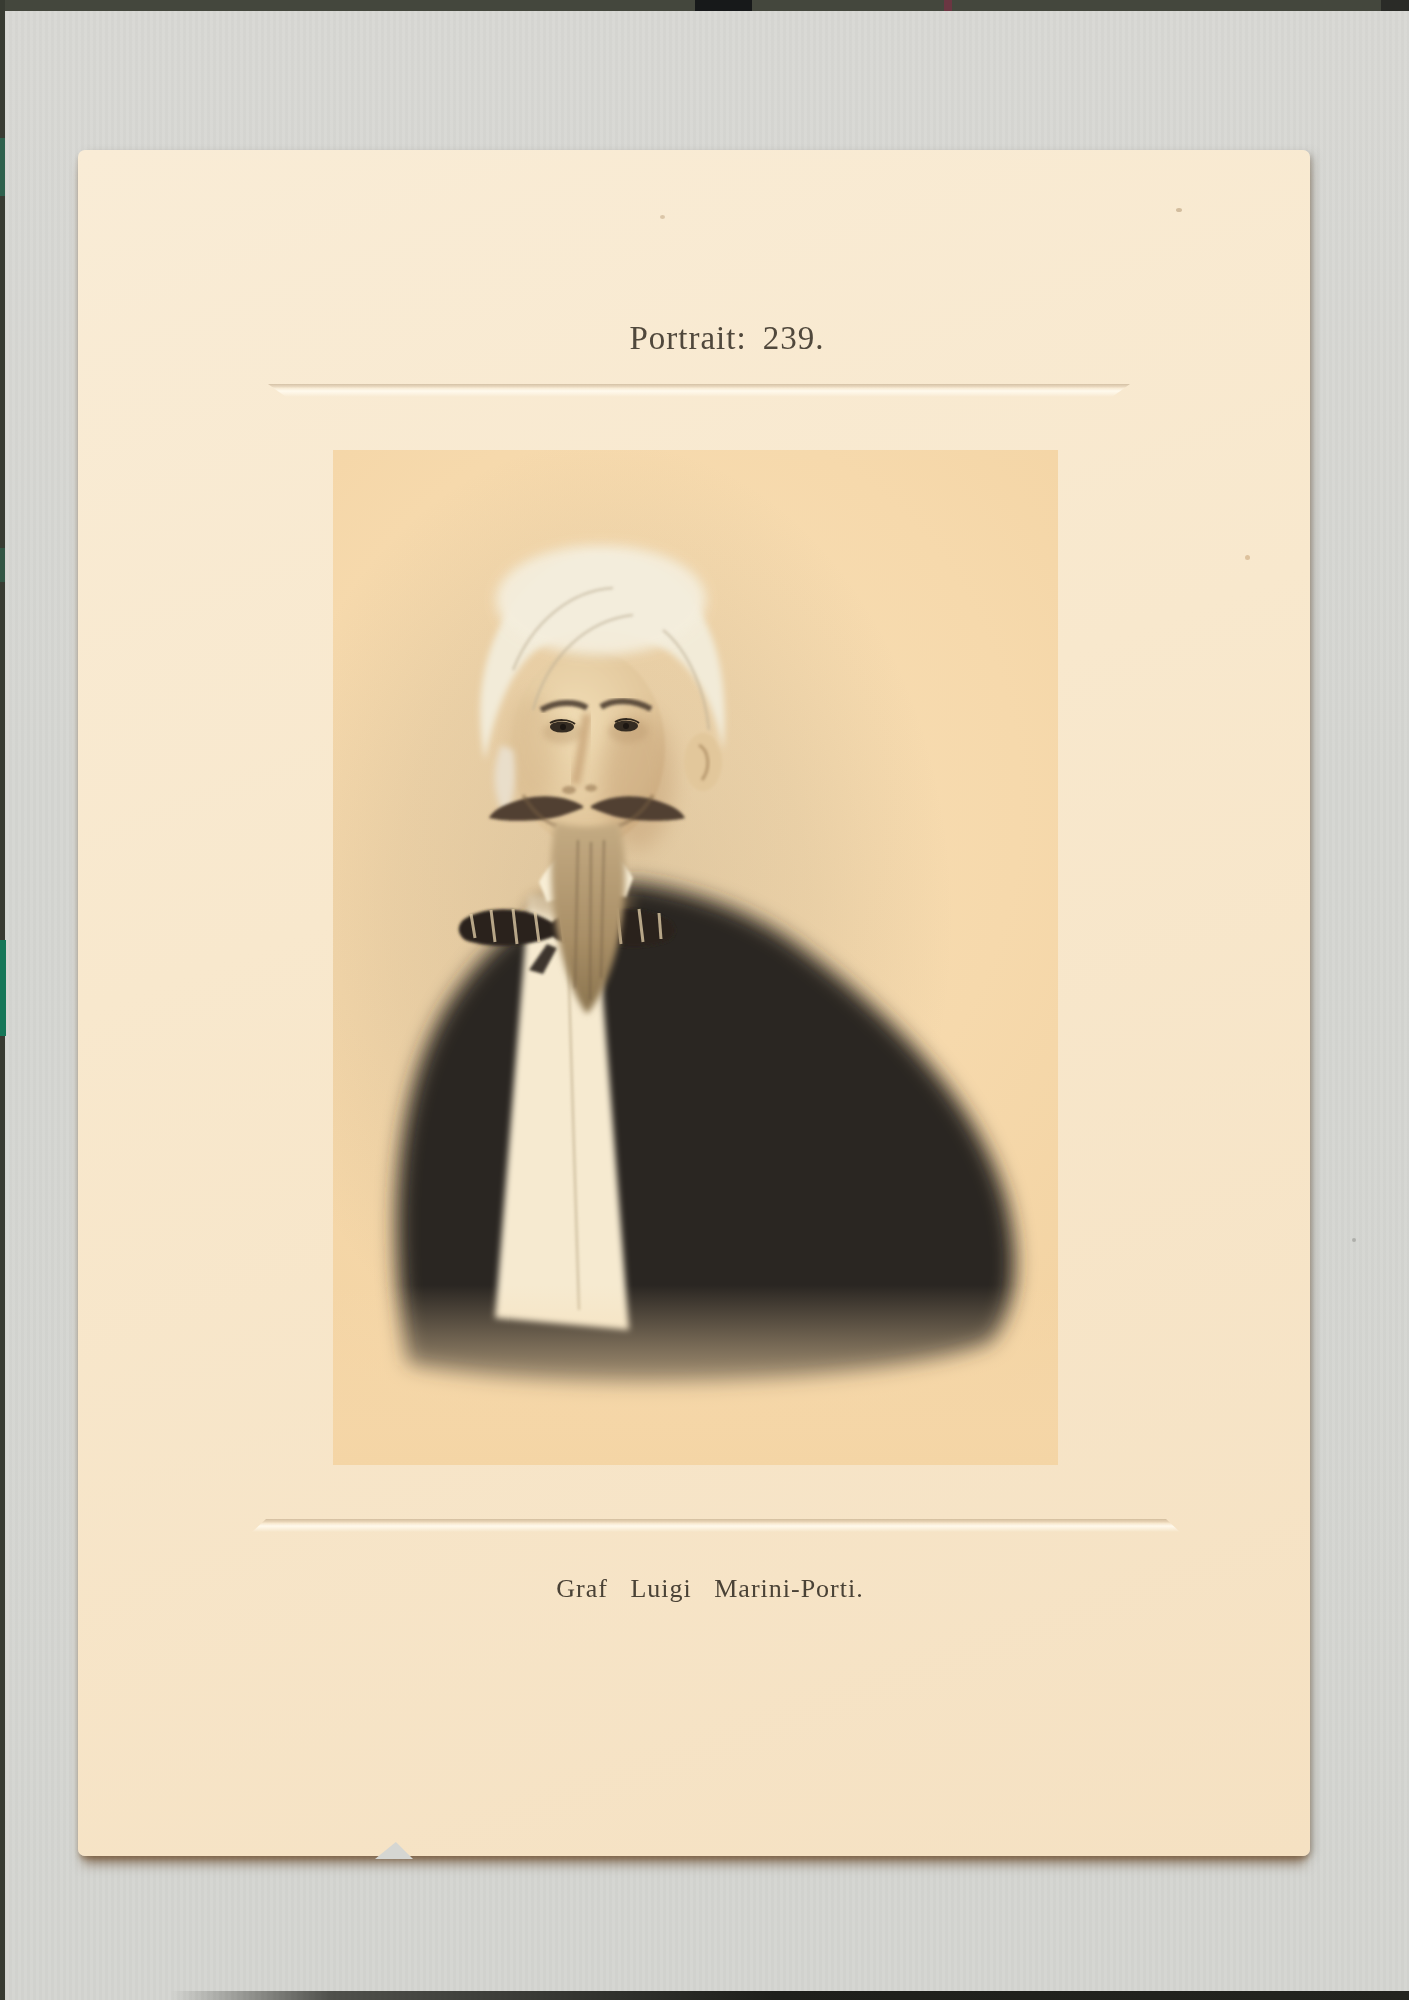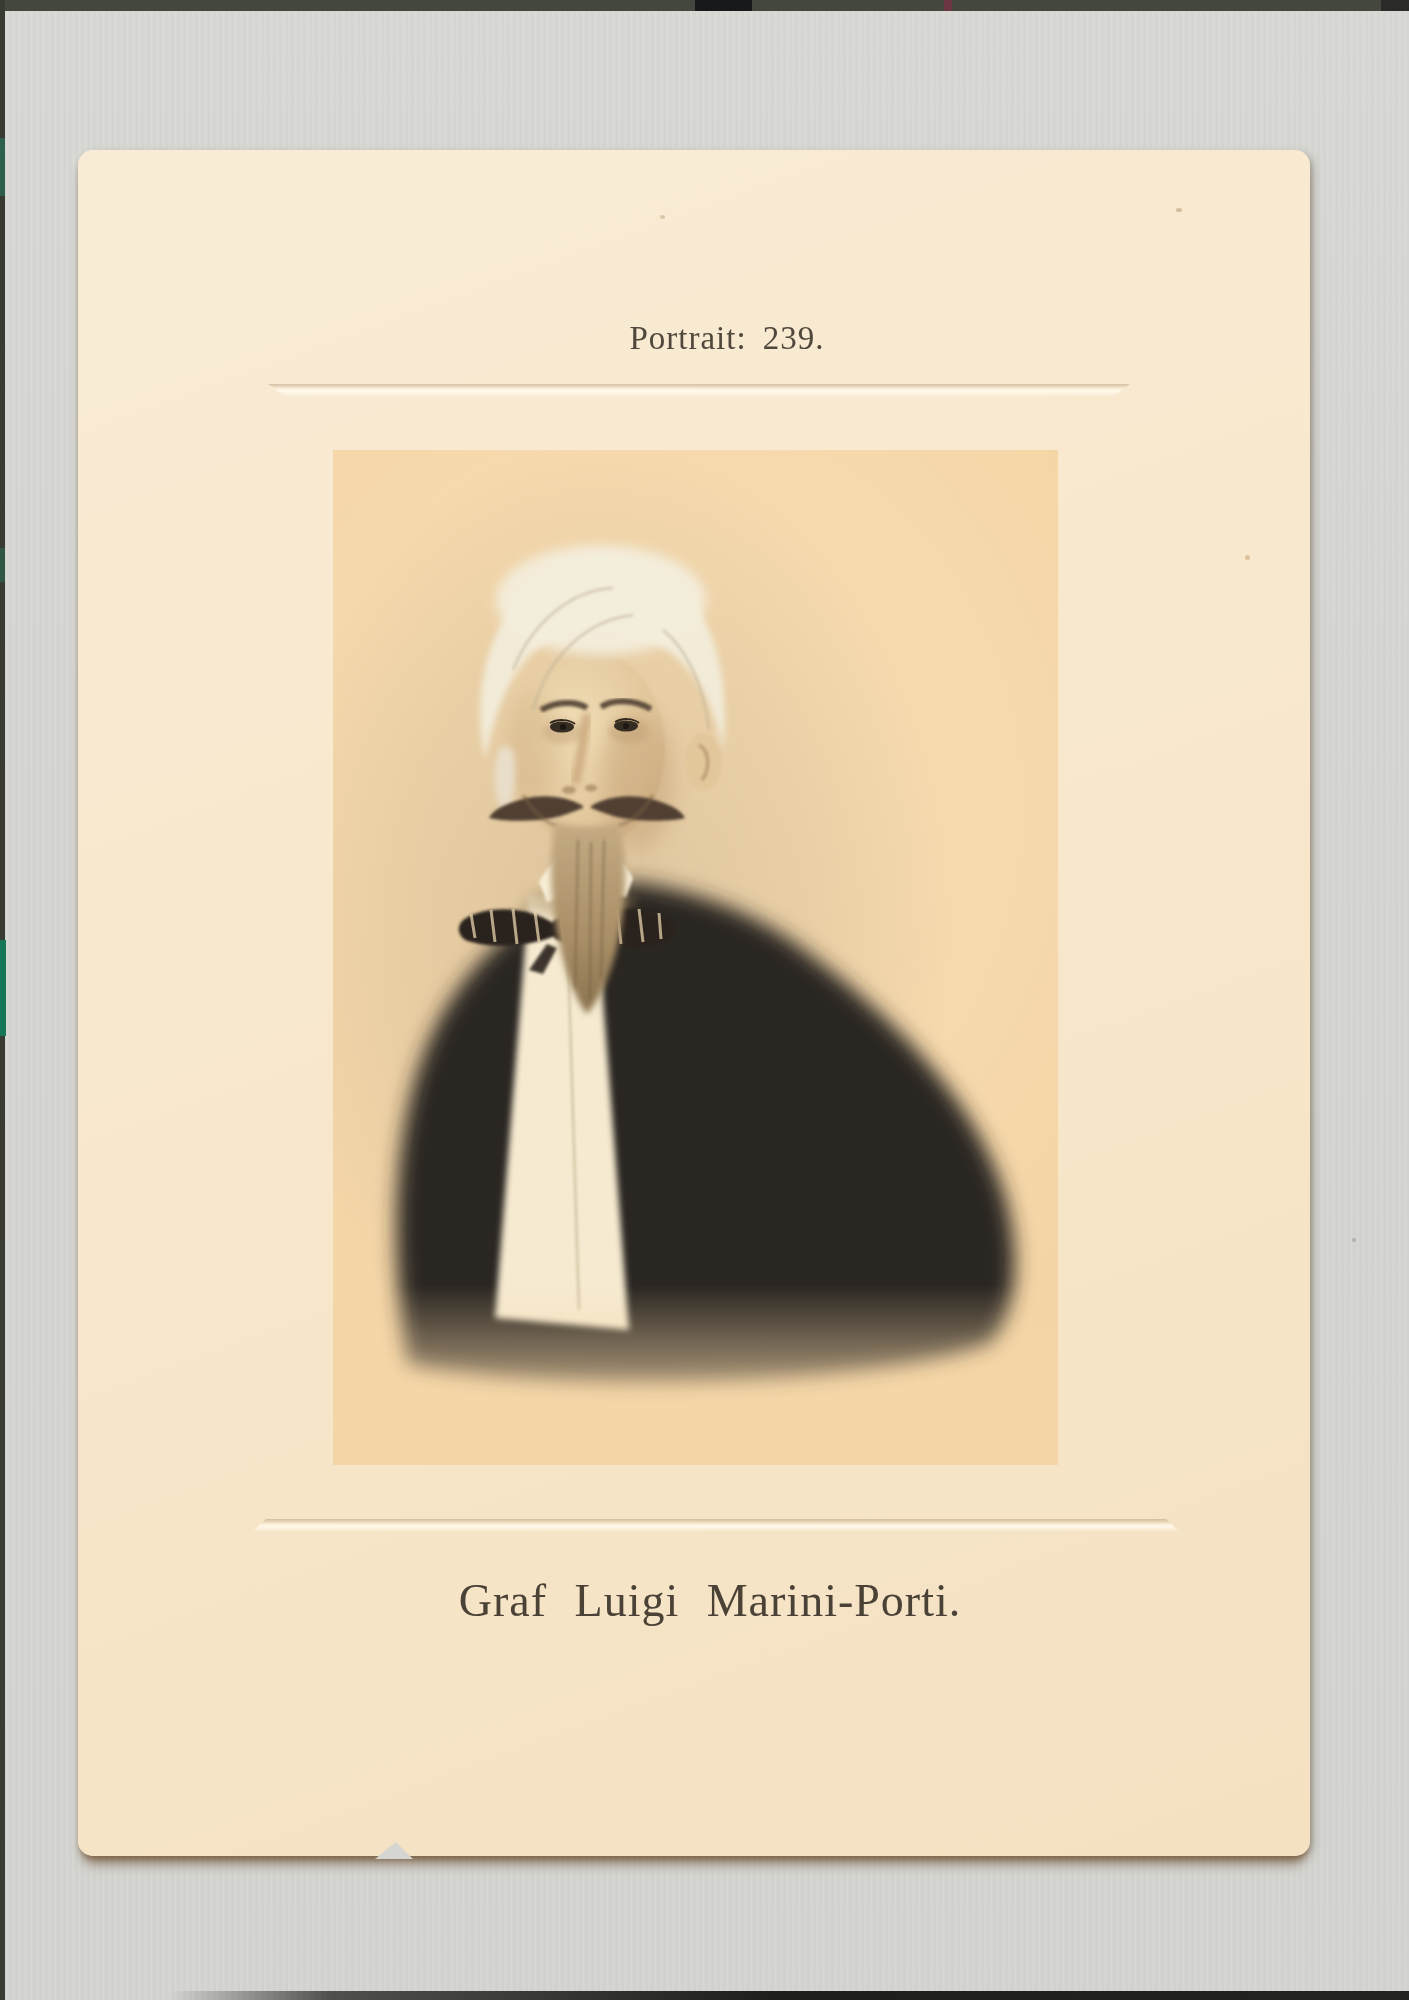--- a/index.html
+++ b/index.html
@@ -16,34 +16,34 @@
   .edge-top-corner{position:absolute;left:1381px;top:0;width:28px;height:11px;background:#2a2b27;}
   .edge-top-red{position:absolute;left:944px;top:0;width:8px;height:11px;background:#6b3642;}
   .edge-left{position:absolute;left:0;top:0;width:5px;height:2000px;background:#383b32;}
   .edge-mark{position:absolute;left:0;width:5px;}
   .edge-bottom{position:absolute;left:0;top:1991px;width:1409px;height:9px;
     background:linear-gradient(90deg, rgba(35,36,31,0) 0 170px, rgba(35,36,31,.75) 330px, #1e1f1b 55%, #23241f 100%);}
   
   #card{
     position:absolute;left:78px;top:150px;width:1232px;height:1706px;
     background:linear-gradient(160deg,#f9ecd6 0%,#f8e8cd 40%,#f5e1c2 100%);
-    border-radius:15px;
+    border-radius:7px;
     box-shadow:
       0 13px 12px -5px rgba(96,62,30,0.55),
       0 4px 5px -1px rgba(130,95,55,0.45),
       5px 2px 9px -2px rgba(125,120,110,0.5);
     text-align: right;
   }
   .portrait-number{
     position:absolute;top:170px;left:50%;transform:translateX(calc(-50% + 33px));
     font-size:33px;color:#50483c;letter-spacing:1px;word-spacing:7px;white-space:nowrap;
   }
   .caption-text{
     position:absolute;top:1424px;left:50%;transform:translateX(calc(-50% + 16px));
-    font-size:46px;color:#4a4236;letter-spacing:1px;word-spacing:15px;white-space:nowrap;
+    font-size:26px;color:#4a4236;letter-spacing:1px;word-spacing:15px;white-space:nowrap;
   }
   .groove{
     position:absolute;height:13px;
     background:linear-gradient(to bottom,
       rgba(122,92,58,0.28) 0px, rgba(122,92,58,0.10) 3px,
       rgba(250,243,228,0.15) 4px, rgba(255,250,238,0.95) 7px,
       rgba(255,250,238,0.5) 10px, rgba(247,232,206,0) 13px);
     filter:blur(0.4px);
   }
   .groove-top{left:190px;top:234px;width:862px;

